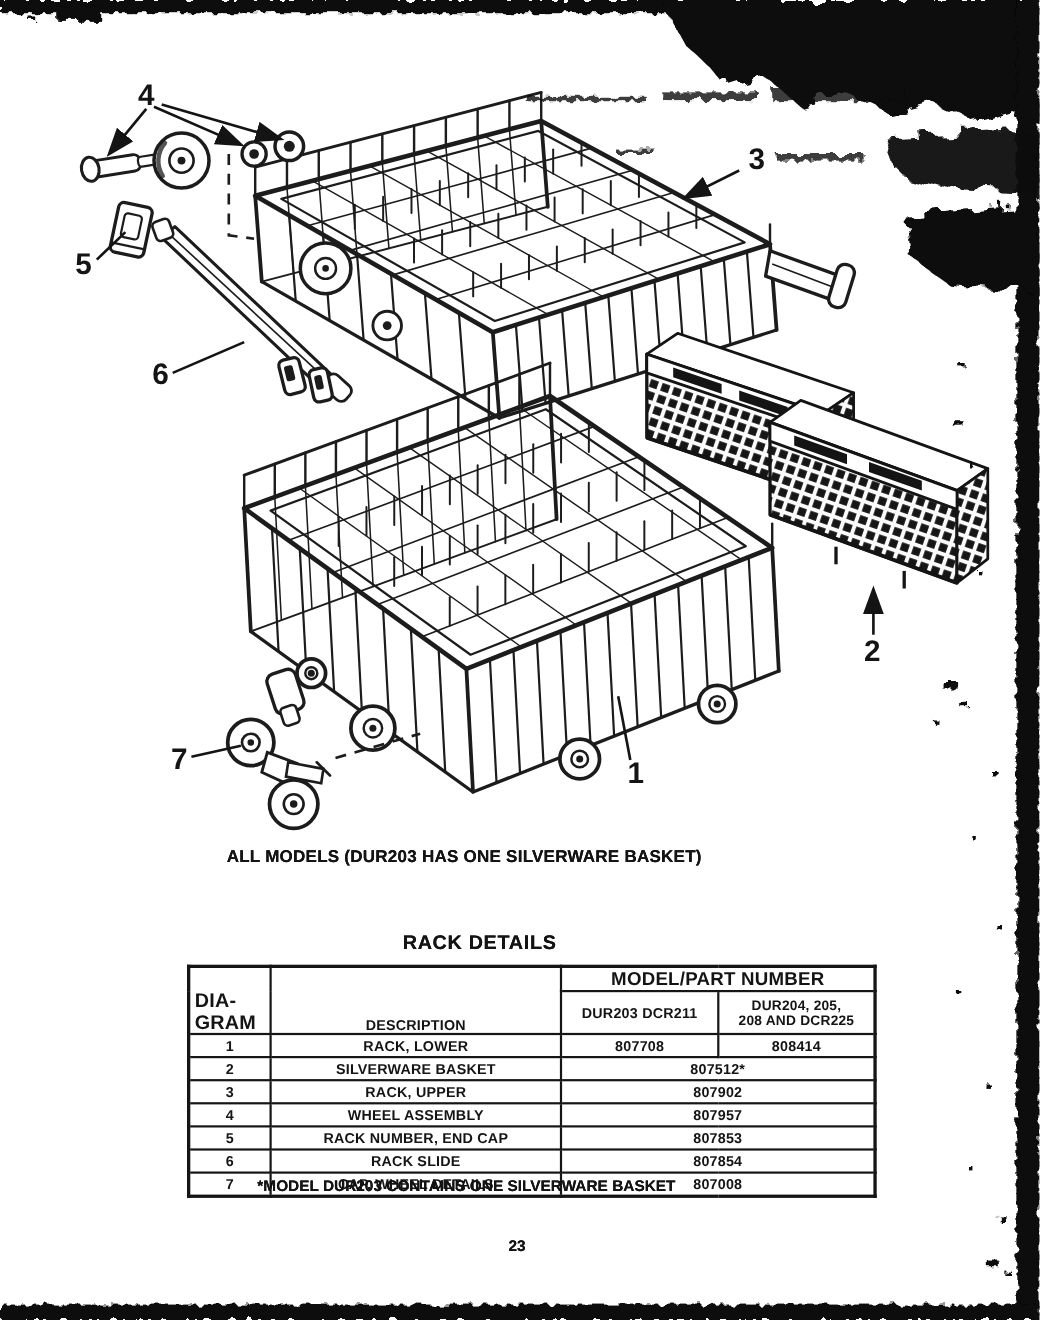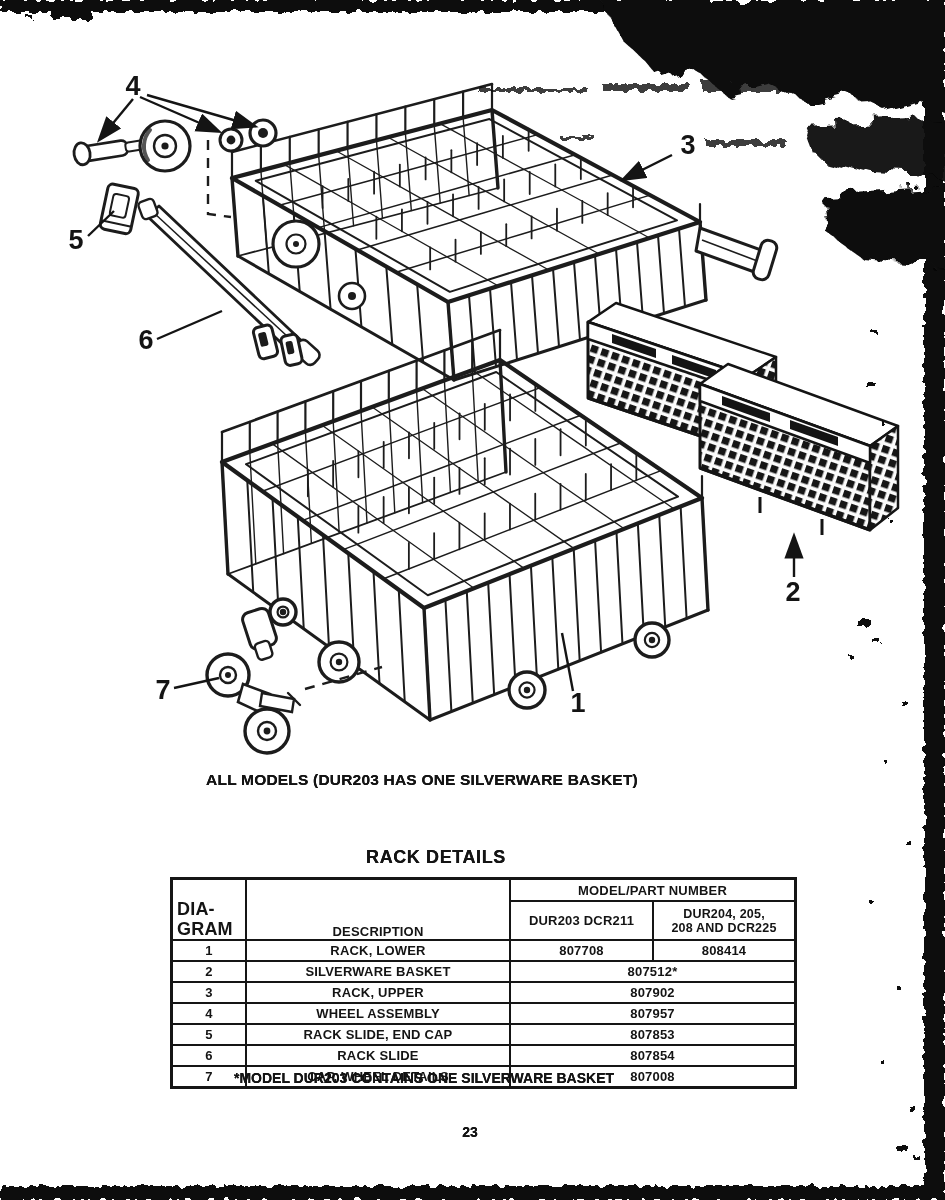--- a/index.html
+++ b/index.html
@@ -17,21 +17,21 @@
   #parts-table{
     position:absolute;left:170px;top:877px;z-index:2;
     border-collapse:collapse;border:3px solid #151515;
     font-weight:700;font-size:13px;letter-spacing:.2px;color:#141414;
   }
   #parts-table th,#parts-table td{border:2px solid #151515;padding:0 4px}
   #parts-table td{height:19px}
   th.h-dia{width:64px;vertical-align:bottom;text-align:left;padding-left:6px;
            font-size:18px;line-height:1.08}
   th.h-desc{width:254px;vertical-align:bottom;text-align:center;padding-bottom:1px}
-  th.h-group{height:20px;text-align:center;font-size:13px}
+  th.h-group{height:20px;text-align:center;font-size:17px}
   th.h-col1{width:133px;height:37px;text-align:center;font-size:13px}
   th.h-col2{width:132px;text-align:center;font-size:12.5px;line-height:1.12}
   td.c-dia{text-align:center}
   td.c-desc{text-align:center;padding-left:8px}
   td.c-part{text-align:center}
   .ln{display:block}
 </style>
 </head>
 <body>
 
@@ -446,21 +446,21 @@
       <td class="c-desc">RACK, UPPER</td>
       <td class="c-part" colspan="2">807902</td>
     </tr>
     <tr>
       <td class="c-dia">4</td>
       <td class="c-desc">WHEEL ASSEMBLY</td>
       <td class="c-part" colspan="2">807957</td>
     </tr>
     <tr>
       <td class="c-dia">5</td>
-      <td class="c-desc">RACK SLIDE, END CAP</td>
+      <td class="c-desc">RACK NUMBER, END CAP</td>
       <td class="c-part" colspan="2">807853</td>
     </tr>
     <tr>
       <td class="c-dia">6</td>
       <td class="c-desc">RACK SLIDE</td>
       <td class="c-part" colspan="2">807854</td>
     </tr>
     <tr>
       <td class="c-dia">7</td>
       <td class="c-desc">CAP, WHEEL DETAILS</td>

